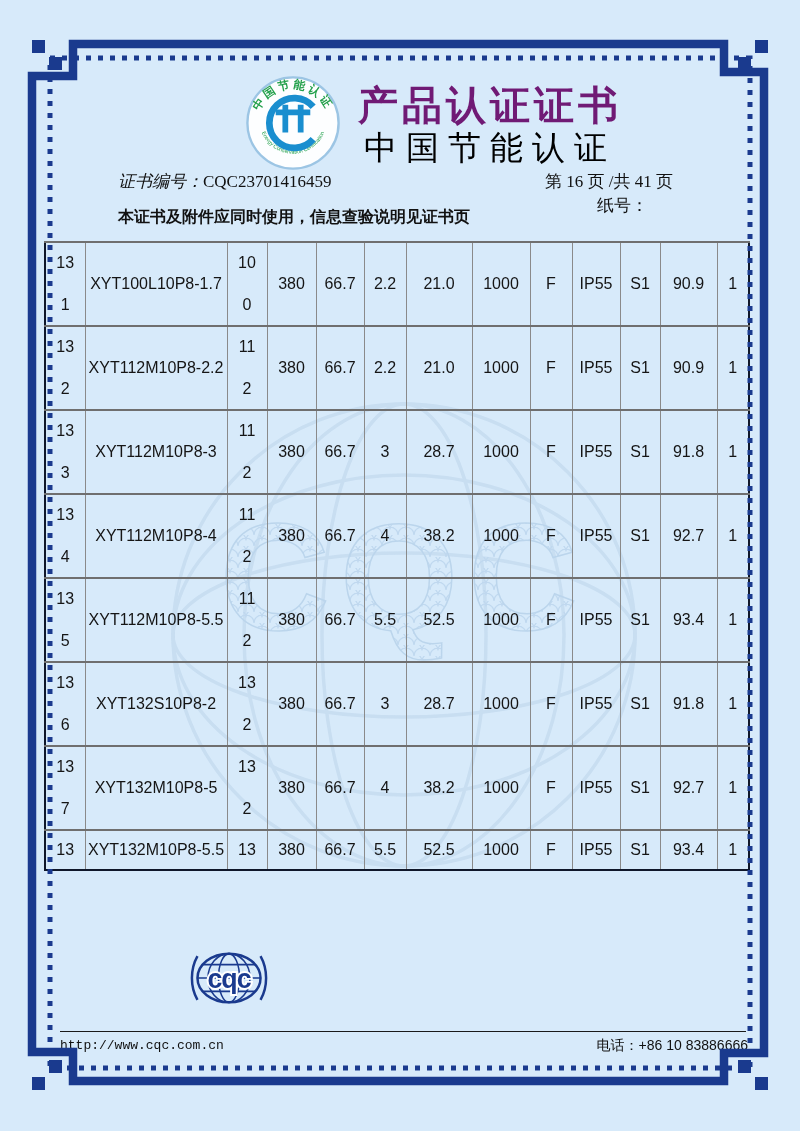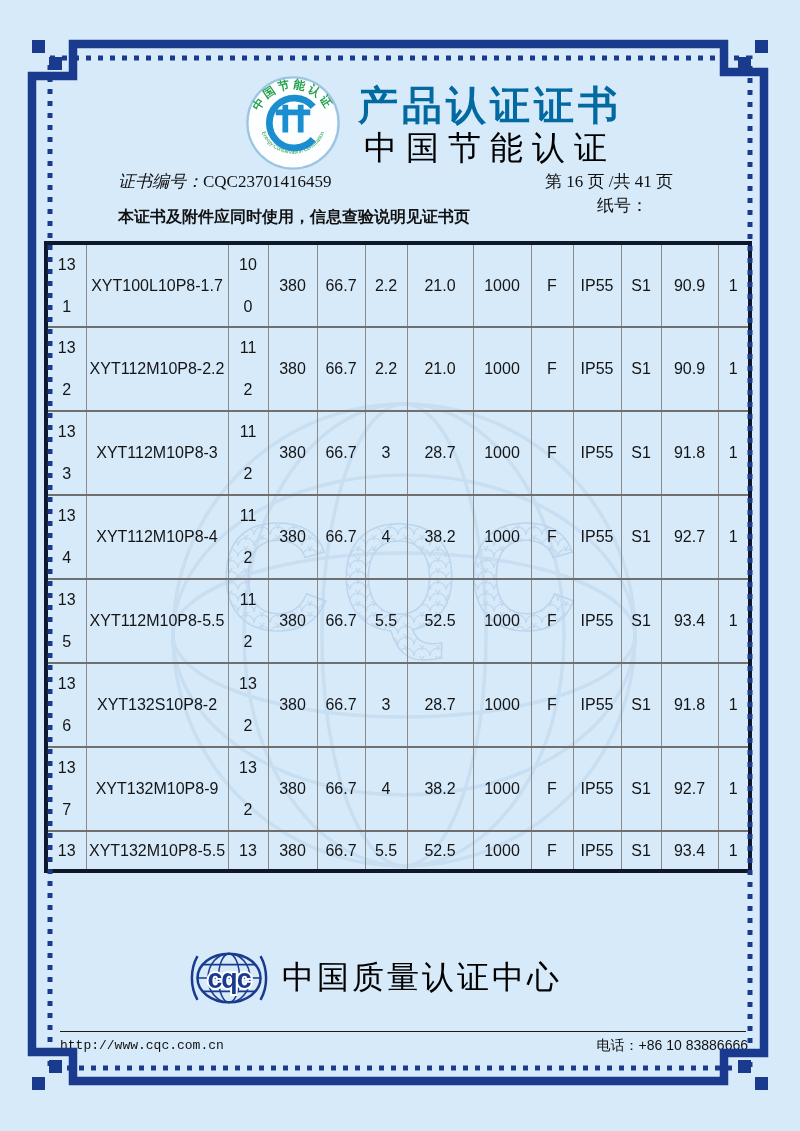--- a/index.html
+++ b/index.html
@@ -22,21 +22,21 @@
   .notice{left:118px;top:207px;font-size:16px;font-weight:bold;z-index:2;text-align:center;}
   .paper-no{left:597px;top:194px;font-size:17px;font-weight:normal;z-index:2;}
   
   #watermark{left:158px;top:392px;width:492px;height:488px;z-index:1;opacity:.85;}
   
   .cert-table{left:44px;top:241px;z-index:3;}
   table{border-collapse:collapse;table-layout:fixed;width:704px;
         background:transparent;}
   td{border:1px solid #8a8a8a;border-top:2px solid #6f6f6f;text-align:center;
      vertical-align:middle;font-size:16px;padding:0;overflow:hidden;color:#151515;}
-  table{border:4px solid #0f172a;}
+  table{border:2px solid #0f172a;}
   tr.row-tall{height:84px;}
   tr.row-short{height:40px;}
   .split{display:flex;flex-direction:column;align-items:center;justify-content:center;}
   .split span{display:block;line-height:1;}
   .row-tall .split span:first-child{margin-bottom:26px;}
   
   .footer-brand{left:186px;top:944px;display:flex;align-items:center;z-index:2;}
   .cqc-logo{width:86px;height:68px;margin-right:10px;}
   .org-name{font-size:32px;letter-spacing:3px;color:#000;}
   .bottom-rule{left:60px;top:1031px;width:686px;height:1px;background:#1a1a1a;z-index:2;}
@@ -92,21 +92,21 @@
   <text font-size="5.6" fill="#23a04b">
     <textPath href="#arcBot" startOffset="50%" text-anchor="middle">Energy Conservation Certification</textPath>
   </text>
   <g stroke="#1a8ecf" fill="none">
     <path d="M71,33 A26,26 0 1 0 71,67" stroke-width="7"></path>
     <path d="M32,39 H68" stroke-width="6"></path>
     <path d="M42,31 V60 M58,31 V60" stroke-width="6"></path>
   </g>
 </svg>
 
-<div class="abs title" style="color: #0369a1;">产品认证证书</div>
+<div class="abs title" style="color: #701a75;">产品认证证书</div>
 <div class="abs subtitle">中国节能认证</div>
 
 <div class="abs cert-line" style="left:118px;top:170px;">
   <span class="cert-no-label">证书编号：</span><span>CQC23701416459</span>
 </div>
 <div class="abs page-info">第 16 页 /共 41 页</div>
 <div class="abs notice">本证书及附件应同时使用，信息查验说明见证书页</div>
 <div class="abs paper-no">
   <span>纸号：</span><span></span>
 </div>
@@ -279,21 +279,21 @@
           <td>91.8</td>
           <td>1</td>
         </tr>
         <tr class="row-tall">
           <td>
             <div class="split">
               <span>13</span>
               <span>7</span>
             </div>
           </td>
-          <td>XYT132M10P8-9</td>
+          <td>XYT132M10P8-5</td>
           <td>
             <div class="split">
               <span>13</span>
               <span>2</span>
             </div>
           </td>
           <td>380</td>
           <td>66.7</td>
           <td>4</td>
           <td>38.2</td>
@@ -337,20 +337,19 @@
       <ellipse cx="45" cy="35" rx="22" ry="25.5" stroke-width="1.6"></ellipse>
       <ellipse cx="45" cy="35" rx="11" ry="25.5" stroke-width="1.6"></ellipse>
       <g clip-path="url(#globeClip)" stroke-width="1.6">
         <line x1="12" y1="21" x2="78" y2="21"></line>
         <line x1="12" y1="35" x2="78" y2="35"></line>
         <line x1="12" y1="49" x2="78" y2="49"></line>
       </g>
     </g>
     <text x="45" y="45" text-anchor="middle" font-family="Liberation Sans, sans-serif" font-weight="bold" font-size="28" letter-spacing="-1" fill="#1a3a8e" stroke="#ffffff" stroke-width="4" paint-order="stroke">cqc</text>
   </svg>
-  <div class="org-name">中国质量认证中心</div>
 </div>
 
 <div class="abs bottom-rule"></div>
 <div class="abs bottom-bar">
   <span class="site-url">http://www.cqc.com.cn</span>
   <span class="phone"><span>电话：</span><span>+86 10 83886666</span></span>
 </div>
 
 </body></html>

